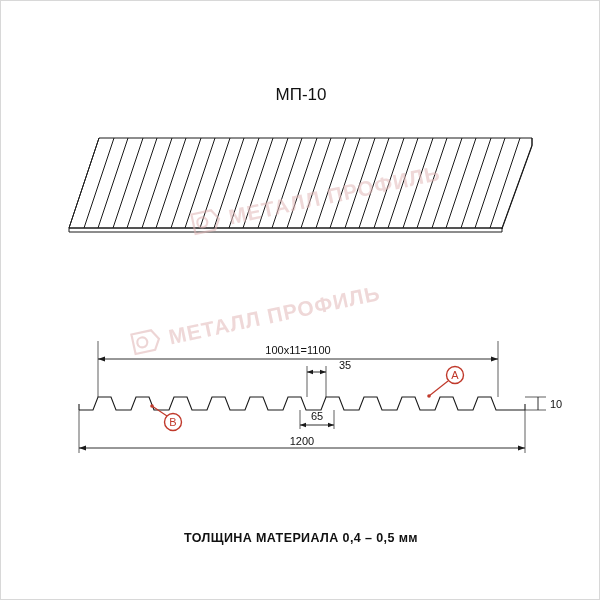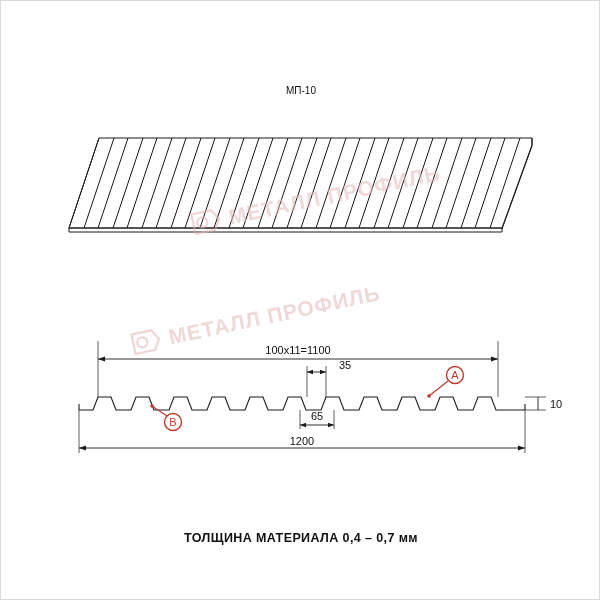--- a/index.html
+++ b/index.html
@@ -32,21 +32,21 @@
     font-weight: bold;
     letter-spacing: 1.5px;
     color: #111;
   }
   .subtitle {
     position: absolute;
     top: 84px;
     left: 0;
     width: 600px;
     text-align: center;
-    font-size: 10px;
+    font-size: 17px;
     color: #111;
   }
   .footer {
     position: absolute;
     top: 530px;
     left: 0;
     width: 600px;
     text-align: center;
     font-size: 12.5px;
     font-weight: bold;
@@ -64,21 +64,21 @@
     font-weight: bold;
     font-family: "Liberation Sans", sans-serif;
   }
 </style>
 </head>
 <body>
 
 <div class="page">
 
   <div class="subtitle">МП-10</div>
-  <div class="footer">ТОЛЩИНА МАТЕРИАЛА 0,4 – 0,7 мм</div>
+  <div class="footer">ТОЛЩИНА МАТЕРИАЛА 0,4 – 0,5 мм</div>
 
   <svg width="600" height="600">
     <g stroke="#1a1a1a" stroke-width="1" fill="none">
 
       <path d="M68,227 L98,137 L531,137 L531,144 L501,227 Z" fill="#ffffff" stroke="#1a1a1a"></path>
 
       <g stroke="#1a1a1a" stroke-width="1">
         <path d="M98,137 L68,227"></path>
         <path d="M113,137 L83,227"></path>
         <path d="M127,137 L97,227"></path>

